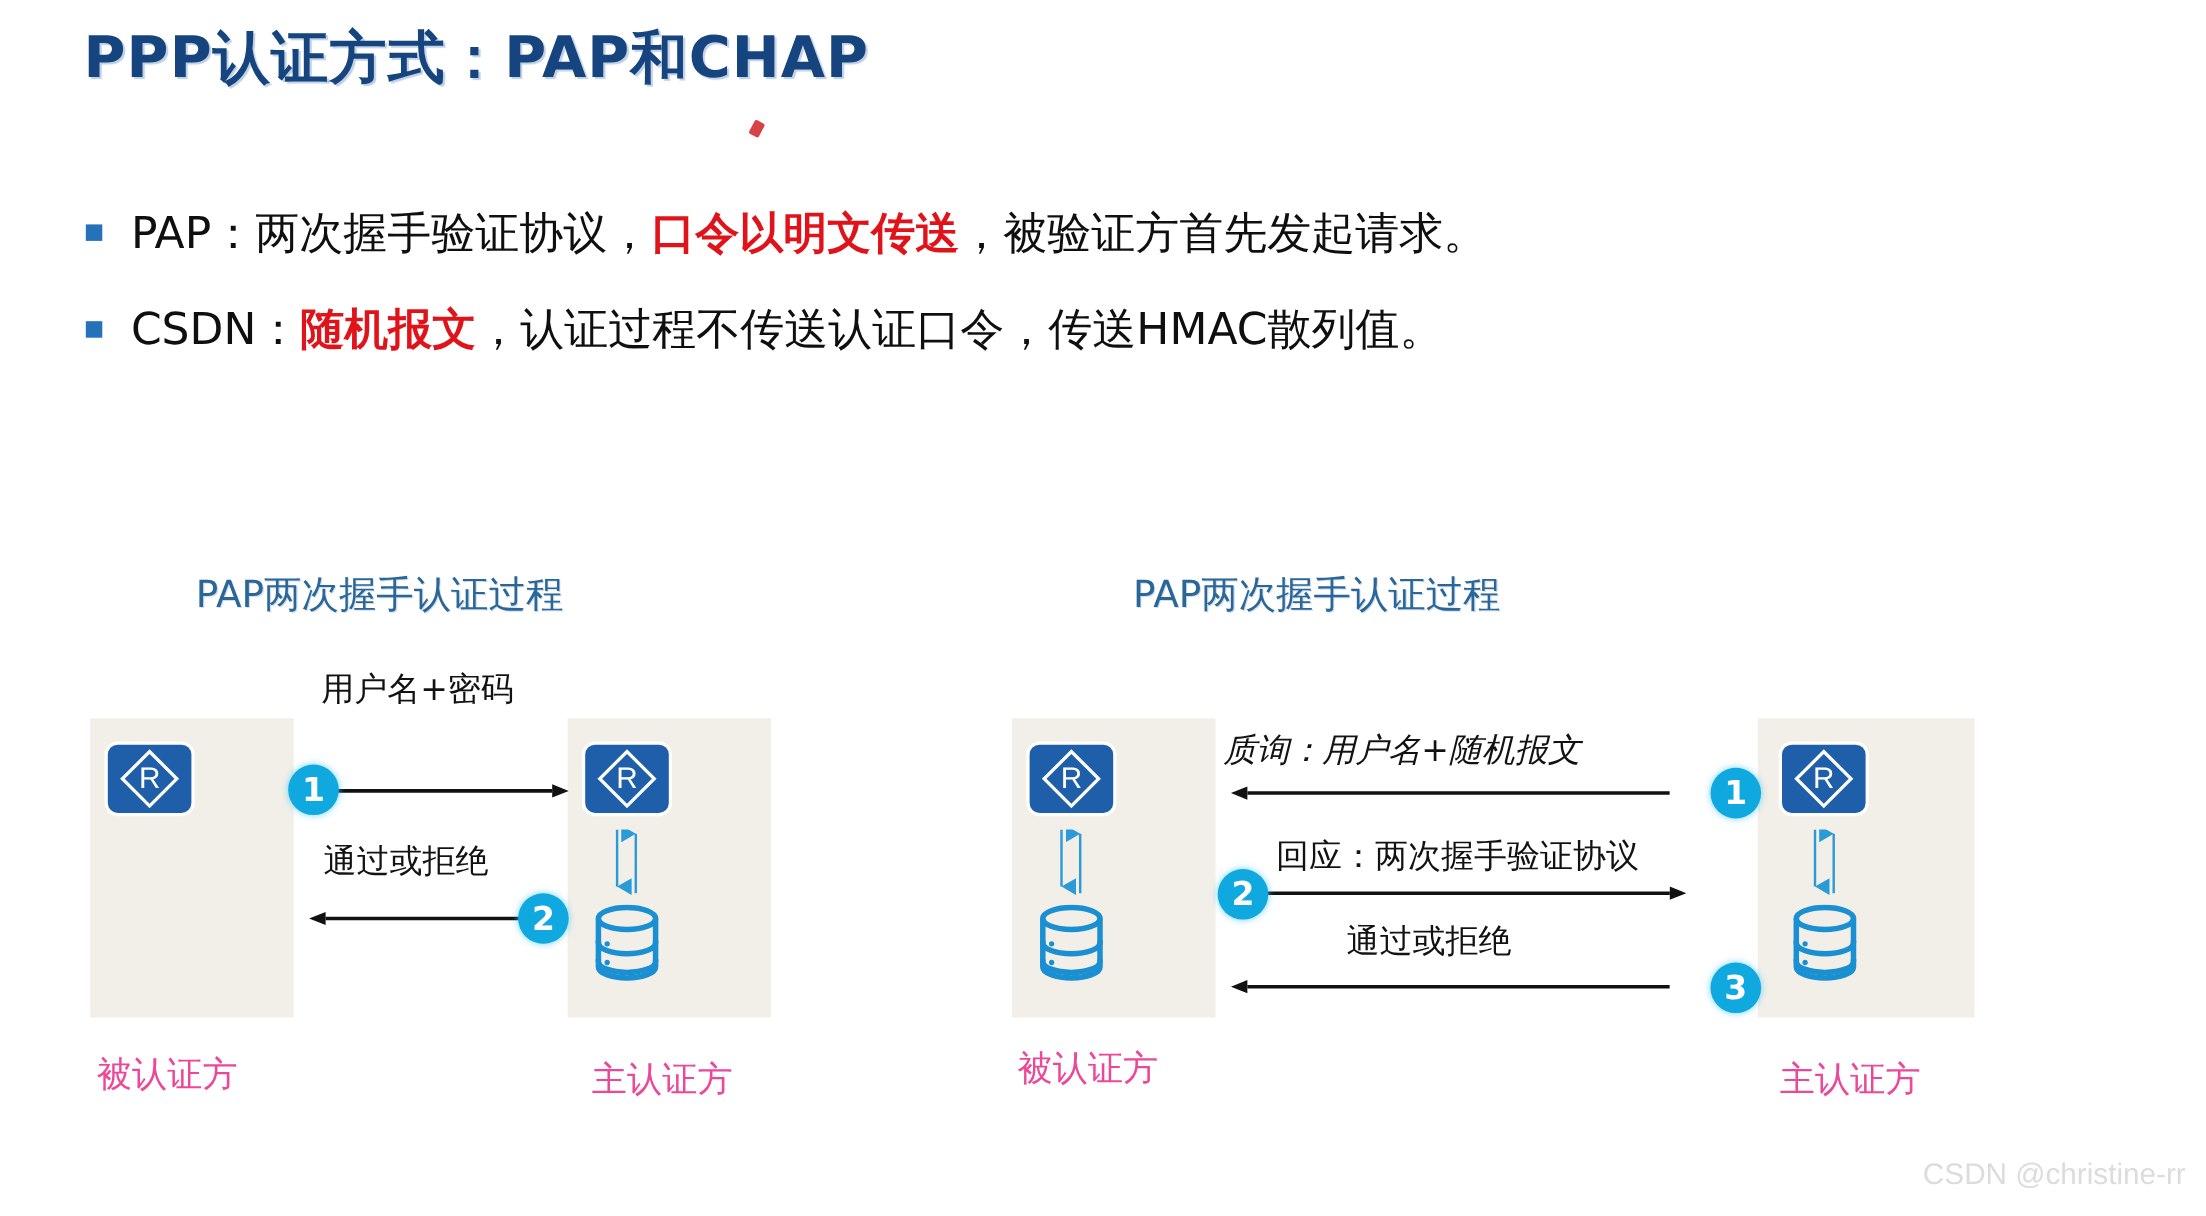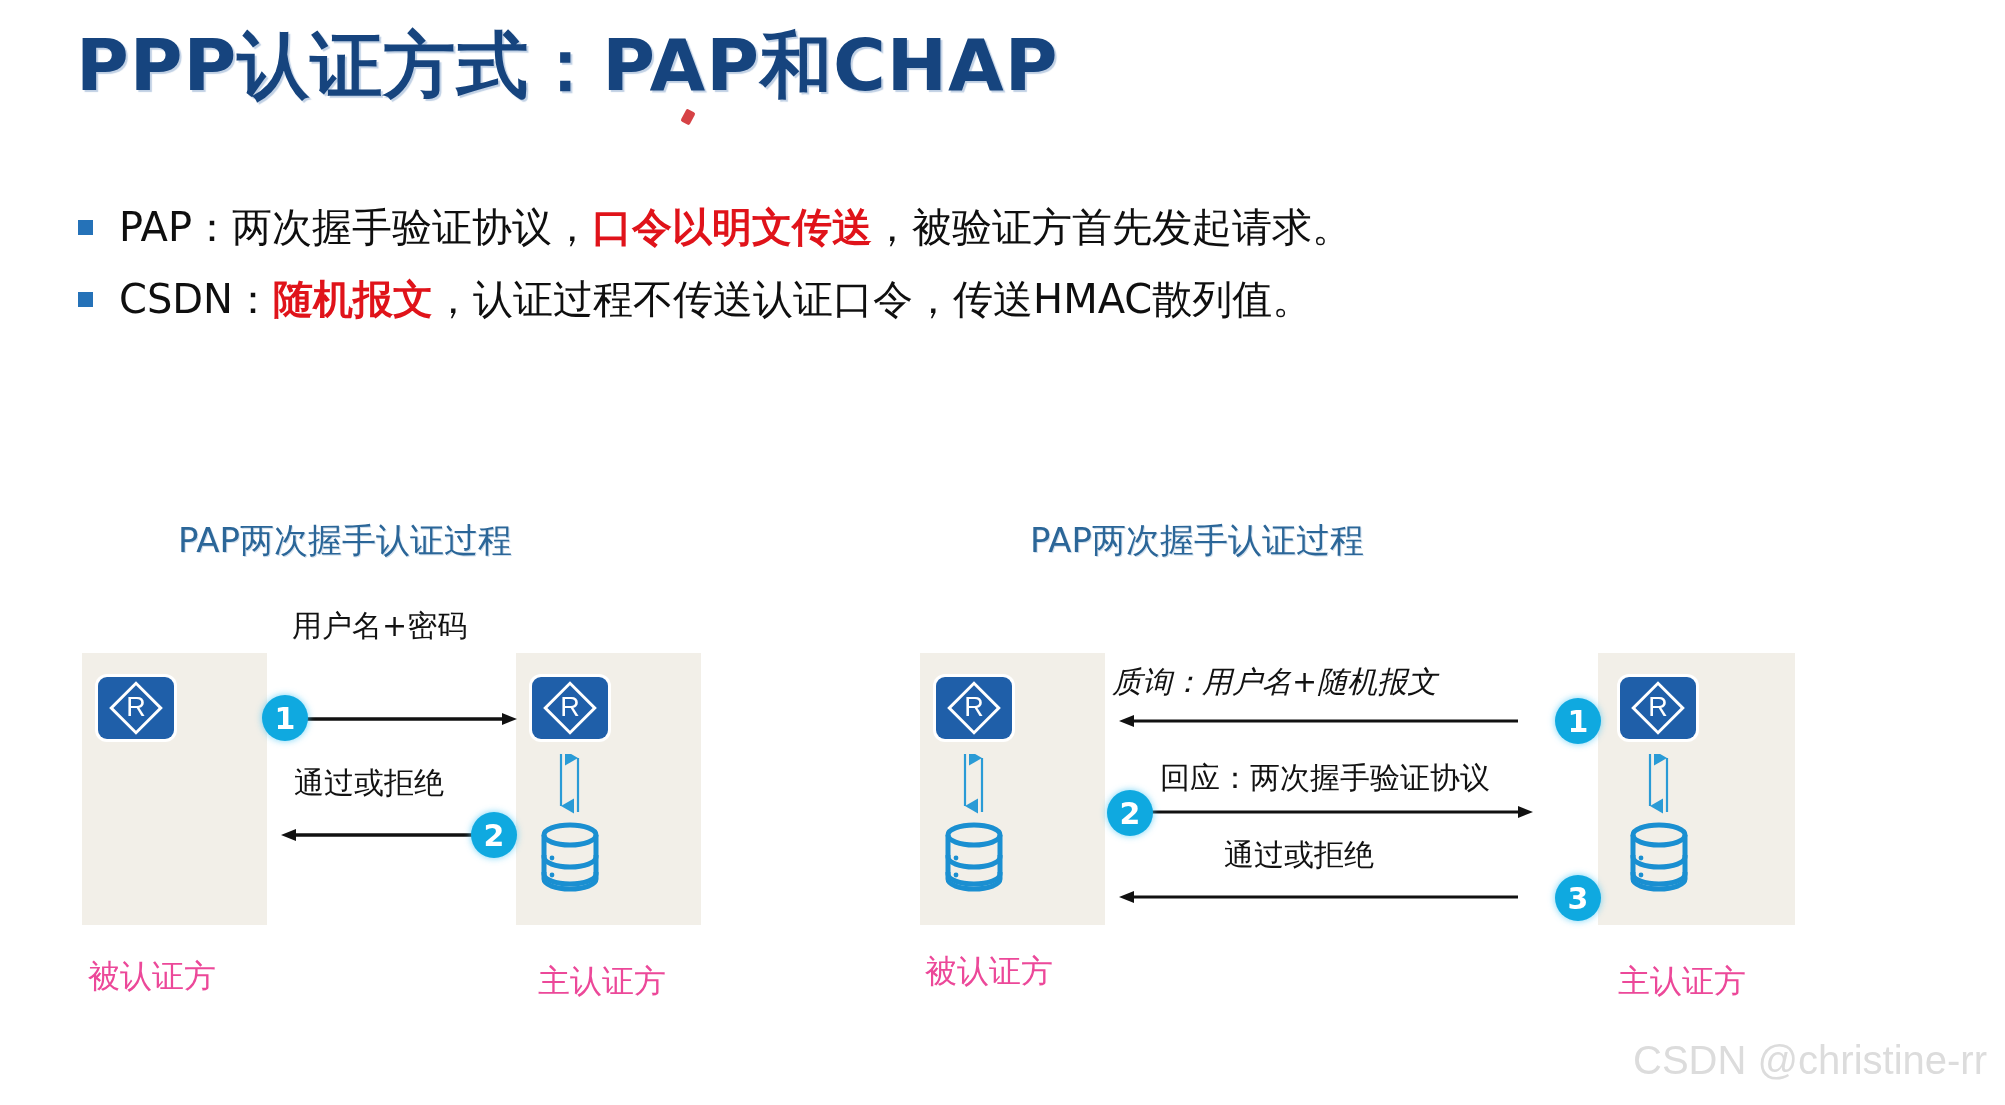--- a/index.html
+++ b/index.html
@@ -12,21 +12,21 @@
     width: 2005px; height: 1105px;
     position: relative;
     font-family: "Liberation Sans", "DejaVu Sans", sans-serif;
     overflow: hidden;
   }
 
   
   #slide-title {
     position: absolute;
     left: 76px; top: 18px;
-    font-size: 72px;
+    font-size: 52px;
     font-weight: bold;
     color: #16447e;
     letter-spacing: 1px;
     white-space: nowrap;
     text-shadow: 2px 2px 1px rgba(140,170,205,0.55);
     font-family: "DejaVu Sans", "Liberation Sans", sans-serif;
   }
   
   #title-tick {
     position: absolute;
@@ -39,21 +39,21 @@
   }
 
   
   .bullet-row {
     position: absolute;
     left: 78px;
     display: flex;
     align-items: center;
     white-space: nowrap;
   }
-  #bullet-1 { top: 200px; text-align: right; }
+  #bullet-1 { top: 184px; text-align: right; }
   #bullet-2 { top: 272px; }
   .bullet-marker {
     width: 15px; height: 15px;
     background: #2572b8;
     margin-right: 26px;
     flex: 0 0 auto;
   }
   .bullet-text {
     font-size: 40px;
     color: #0f0f0f;
@@ -167,21 +167,21 @@
   }
   #pap-left-role   { left: 88px;   top: 955px; }
   #pap-right-role  { left: 538px;  top: 960px; }
   #chap-left-role  { left: 925px;  top: 950px; }
   #chap-right-role { left: 1618px; top: 960px; }
 
   
   #watermark {
     position: absolute;
     right: 18px; bottom: 22px;
-    font-size: 40px;
+    font-size: 27px;
     color: #dcdcdc;
     white-space: nowrap;
     font-family: "Liberation Sans", sans-serif;
   }
 </style>
 </head>
 <body>
 
 <div id="slide-title">PPP认证方式：PAP和CHAP</div>
 <div id="title-tick"></div>

